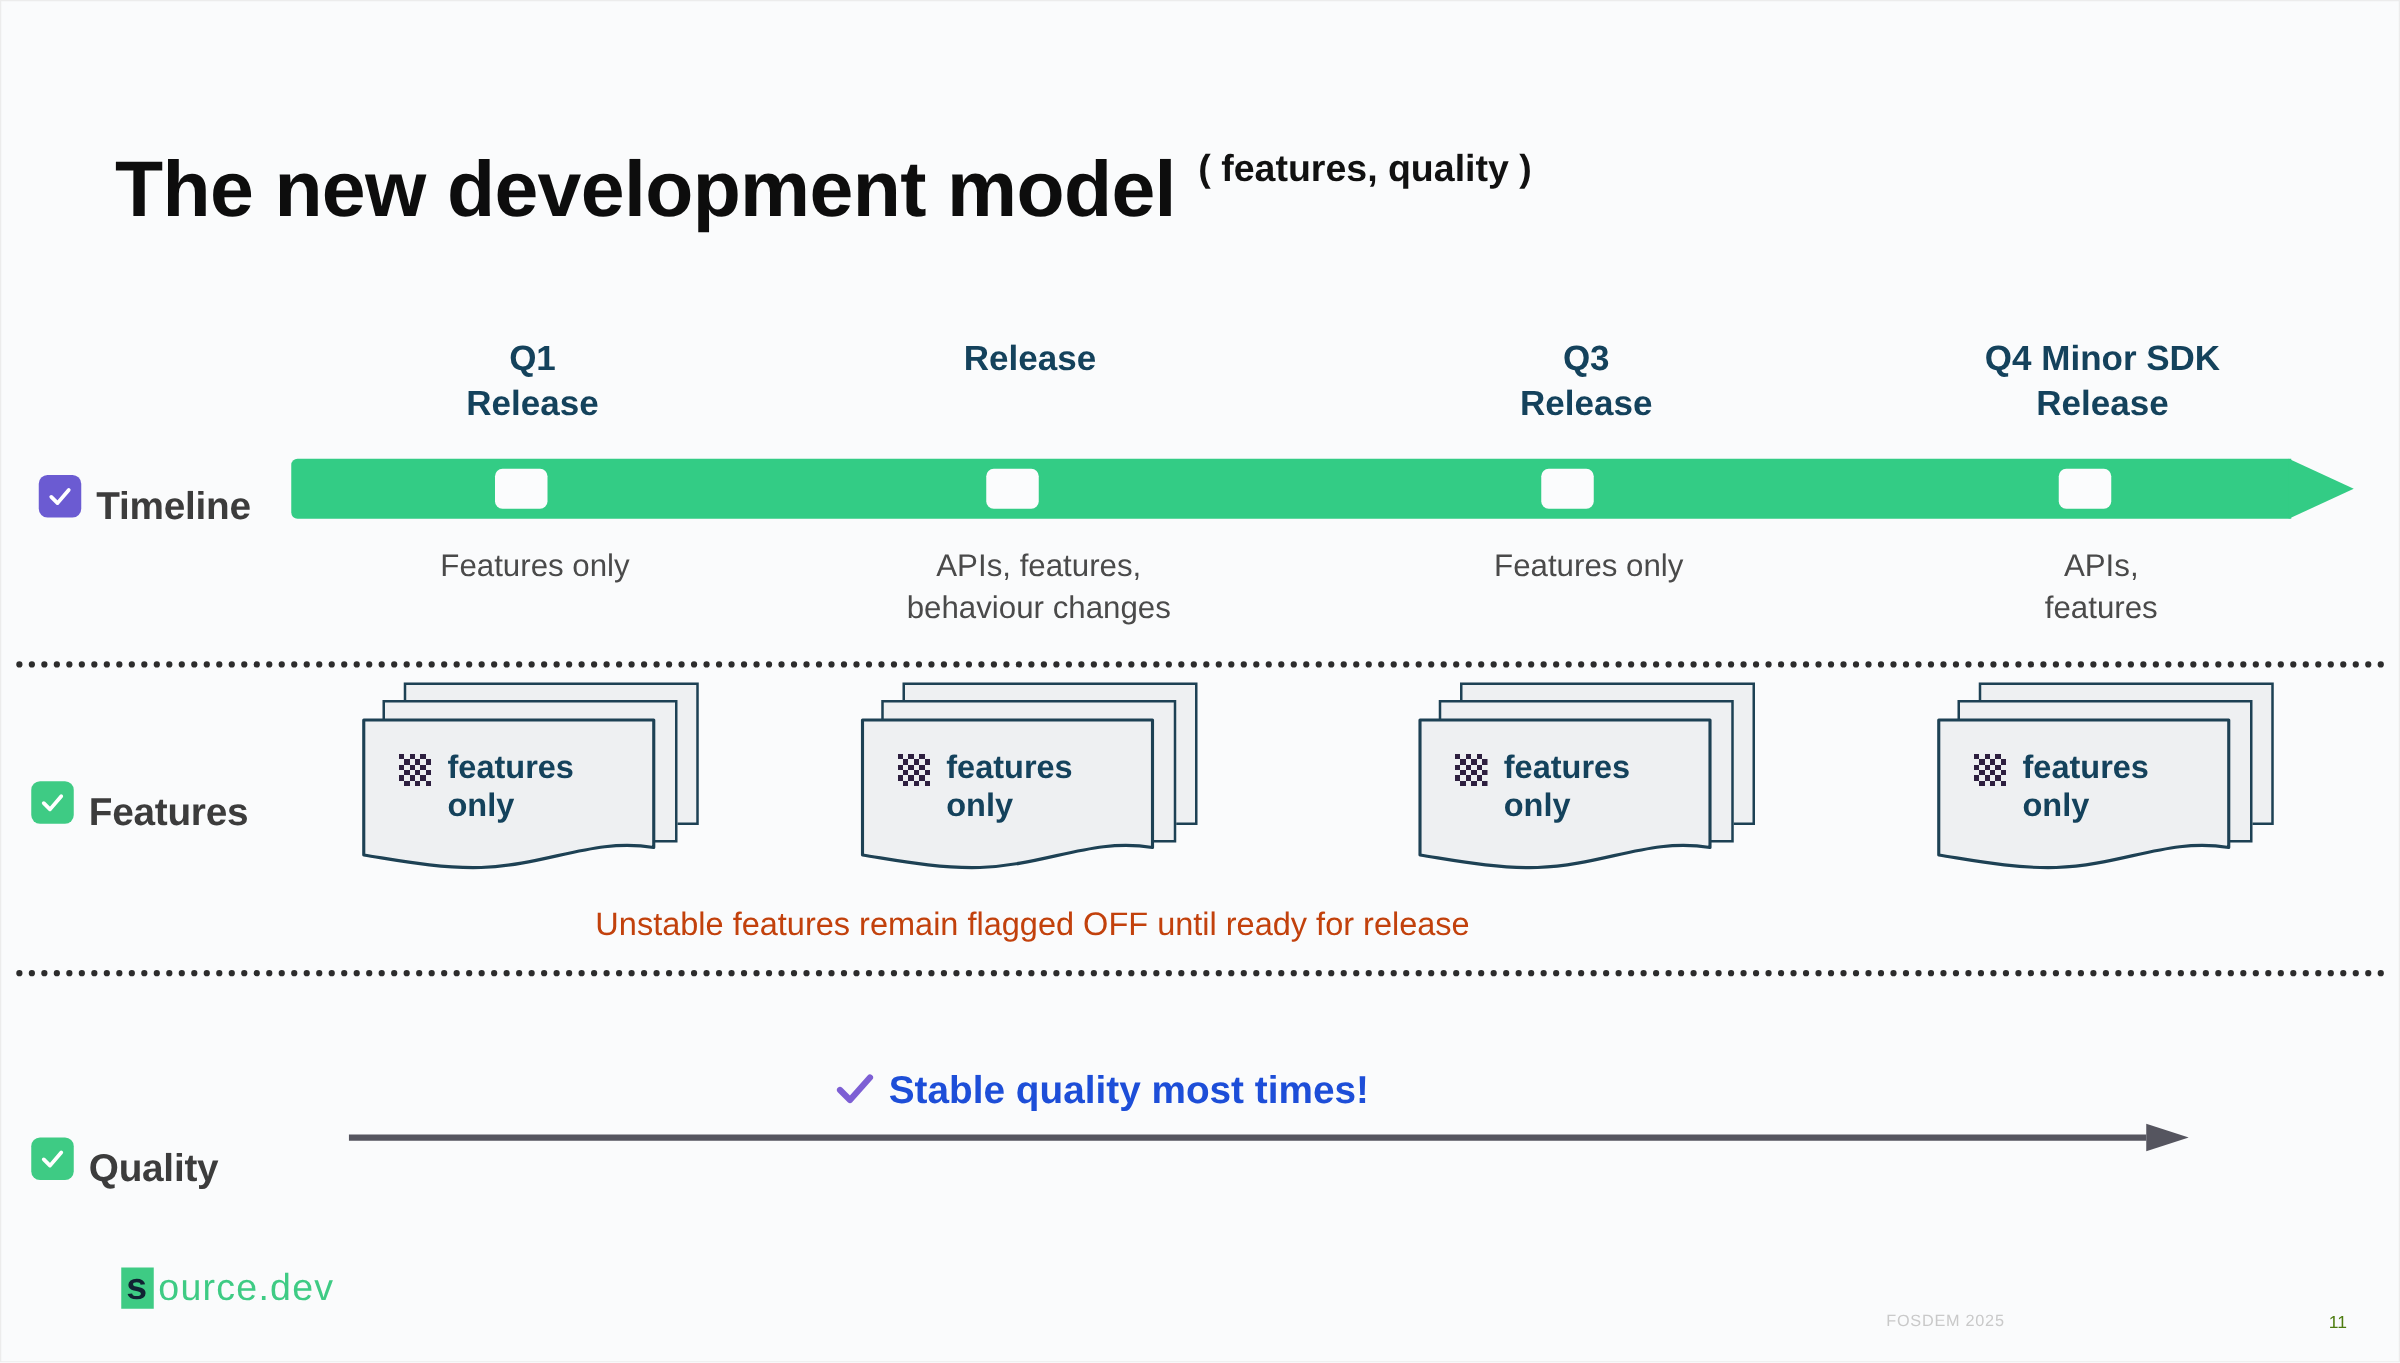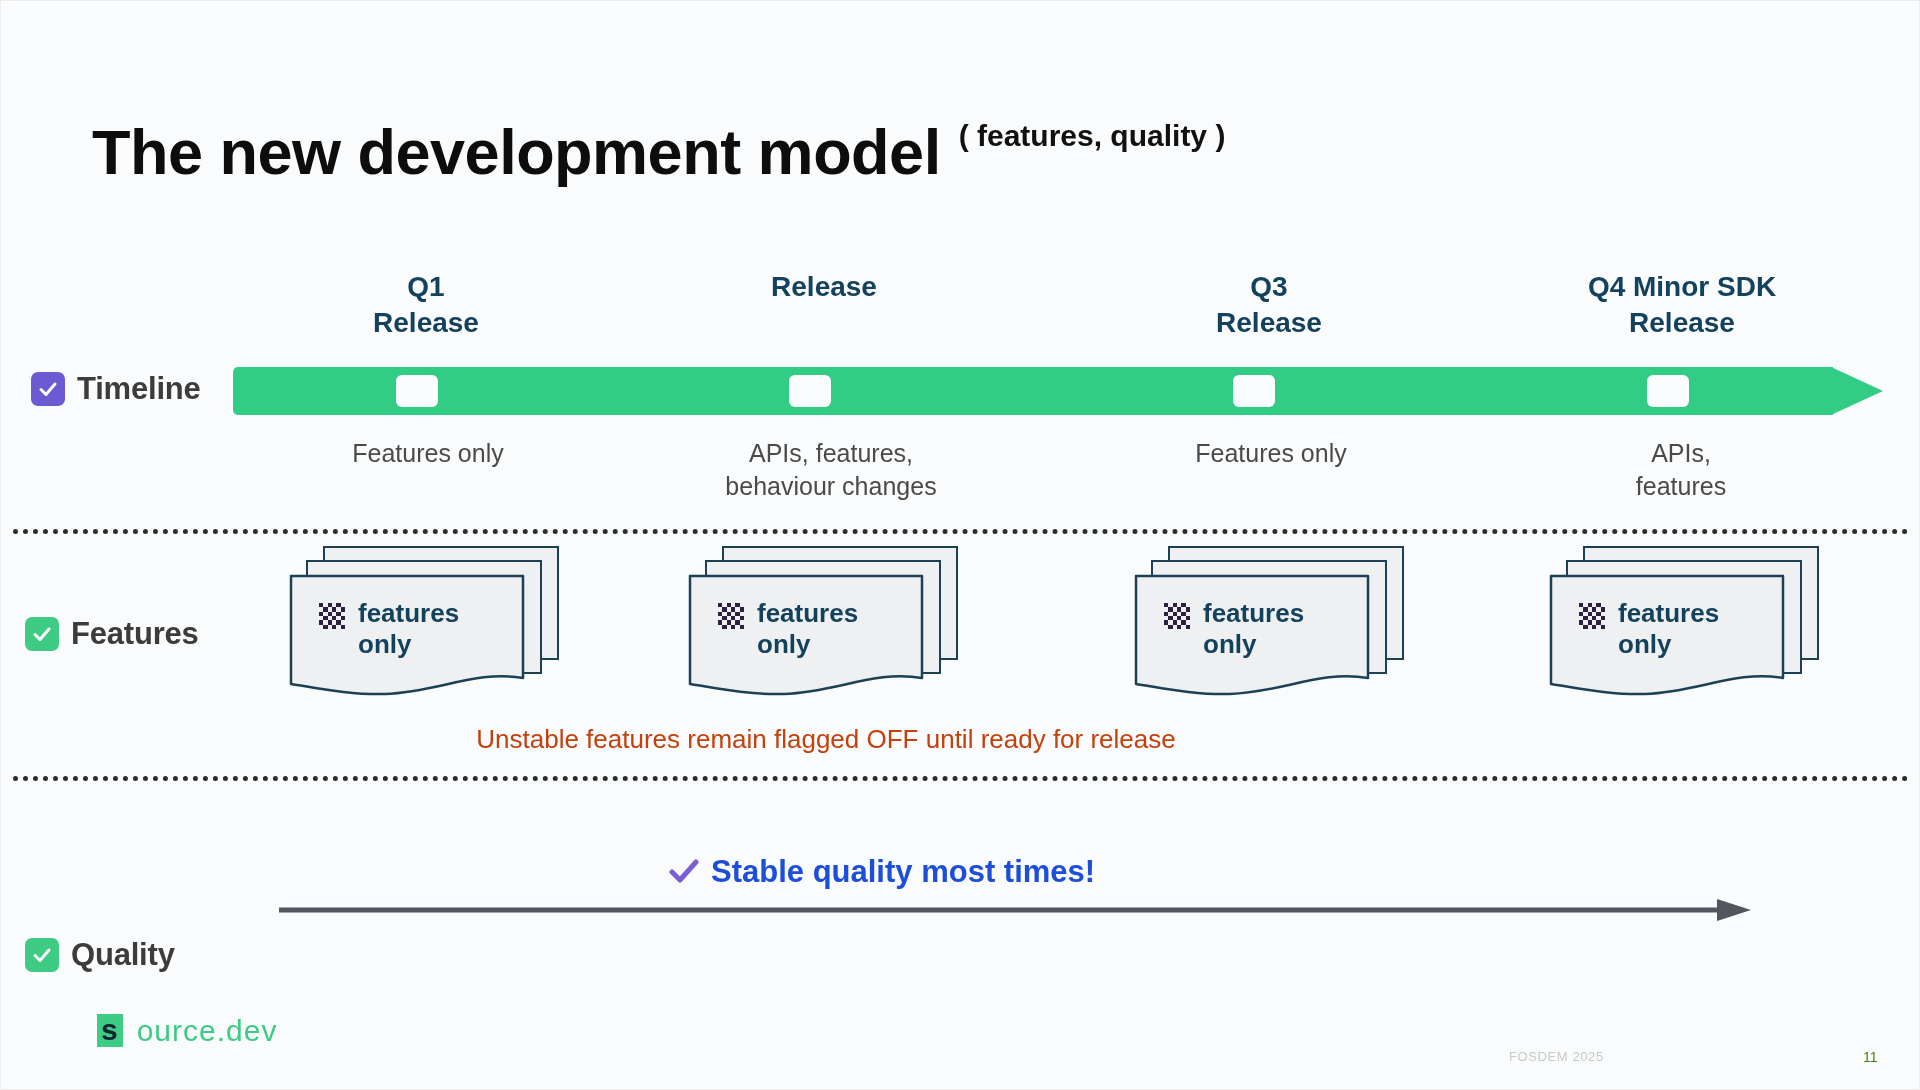--- a/index.html
+++ b/index.html
@@ -61,20 +61,21 @@
     flex: none;
   }
   .cb svg { display:block; }
   .cb-purple { background: #6b5bd2; }
   .cb-green  { background: #3ecb84; }
   .row-label-text {
     font-size: 31px;
     font-weight: 700;
     color: #3c3c3c;
     letter-spacing: -0.2px;
+    margin-top: 16px;
   }
 
   
   .q-head {
     position: absolute;
     text-align: center;
     font-size: 28px;
     font-weight: 700;
     color: #14425c;
     line-height: 1.28;
@@ -223,21 +224,21 @@
     background: #3ecb84;
     color: #123;
     font-weight: 700;
     padding: 1px 4px 2px 4px;
     line-height: 1;
   }
   #logo-rest {
     color: #3ecb84;
     font-weight: 400;
     line-height: 1;
-    padding-left: 14px;
+    padding-left: 4px;
   }
   #footer-event {
     position: absolute;
     left: 1508px;
     top: 1048px;
     font-size: 13px;
     color: #c9c9c9;
     letter-spacing: 0.6px;
   }
   #footer-page {
@@ -457,21 +458,21 @@
 only</span>
     </div>
   </div>
 
   <div id="features-note">
     <span id="features-note-inner">Unstable features remain flagged OFF until ready for release</span>
   </div>
 
   <div class="divider" style="top:775px;"></div>
 
-  <div class="row-label" style="left:24px; top:936px;justify-content:space-between;">
+  <div class="row-label" style="left:24px; top:900px;justify-content:space-between;">
     <span class="cb cb-green">
       <svg width="22" height="22" viewBox="0 0 22 22">
         <path d="M4 11.5 L9 16.5 L18 6" stroke="#ffffff" stroke-width="3" fill="none" stroke-linecap="round" stroke-linejoin="round"></path>
       </svg>
     </span>
     <span class="row-label-text">Quality</span>
   </div>
 
   <div id="quality-callout">
     <svg width="30" height="26" viewBox="0 0 30 26">

